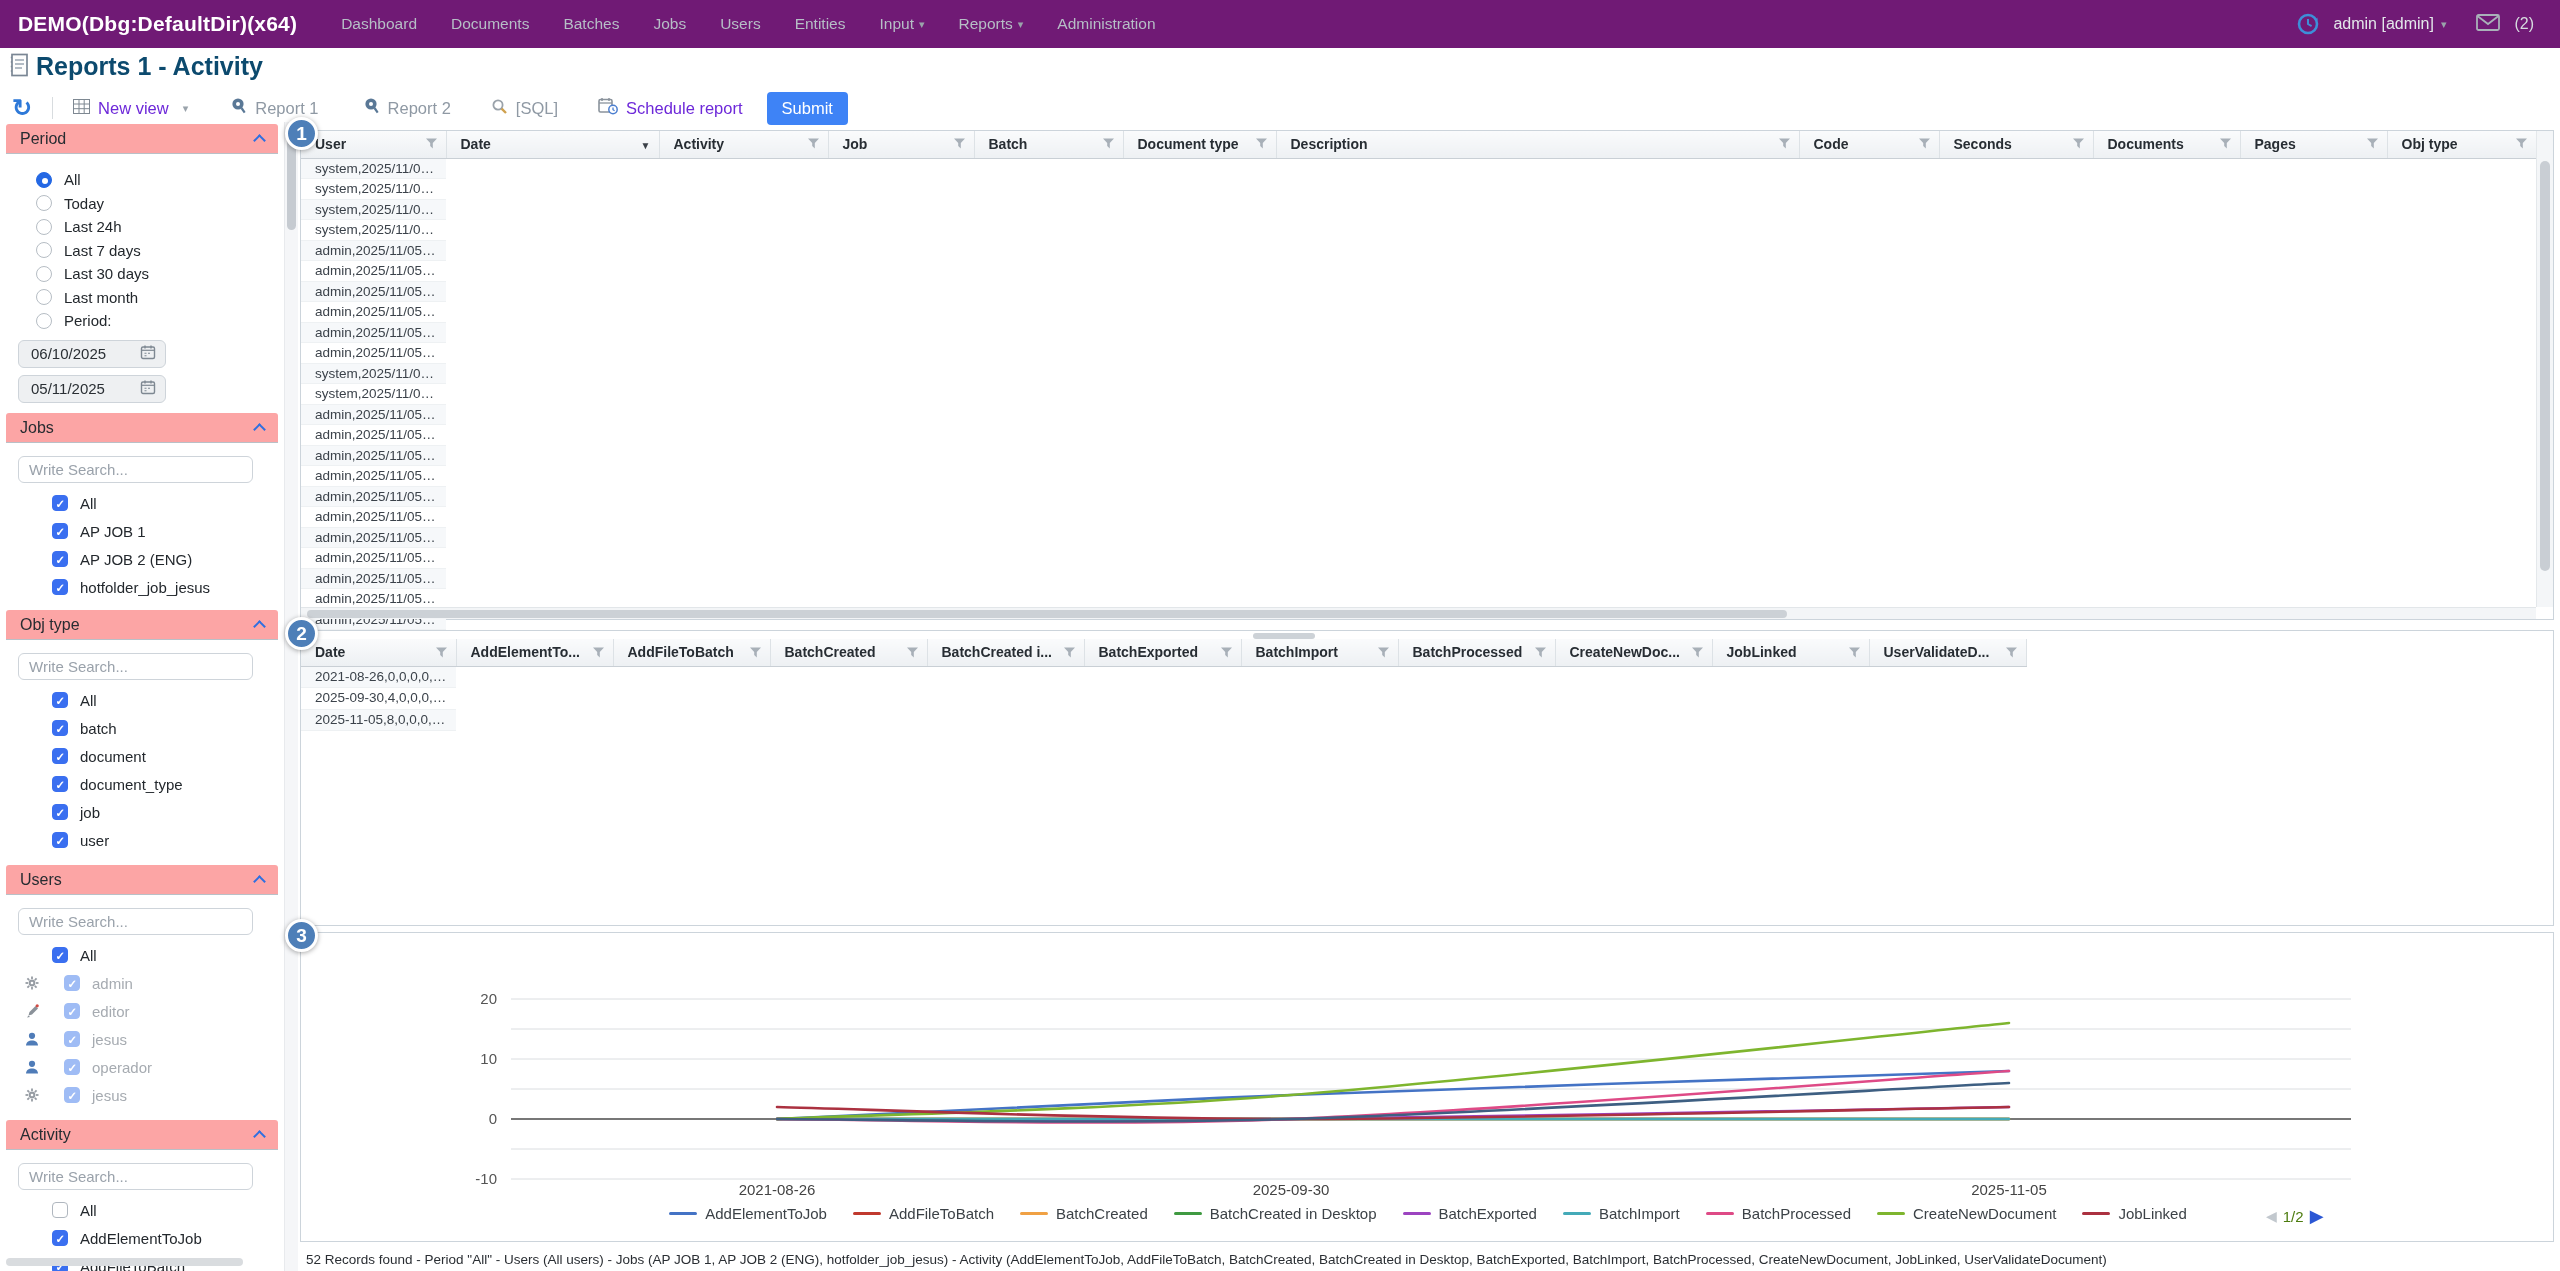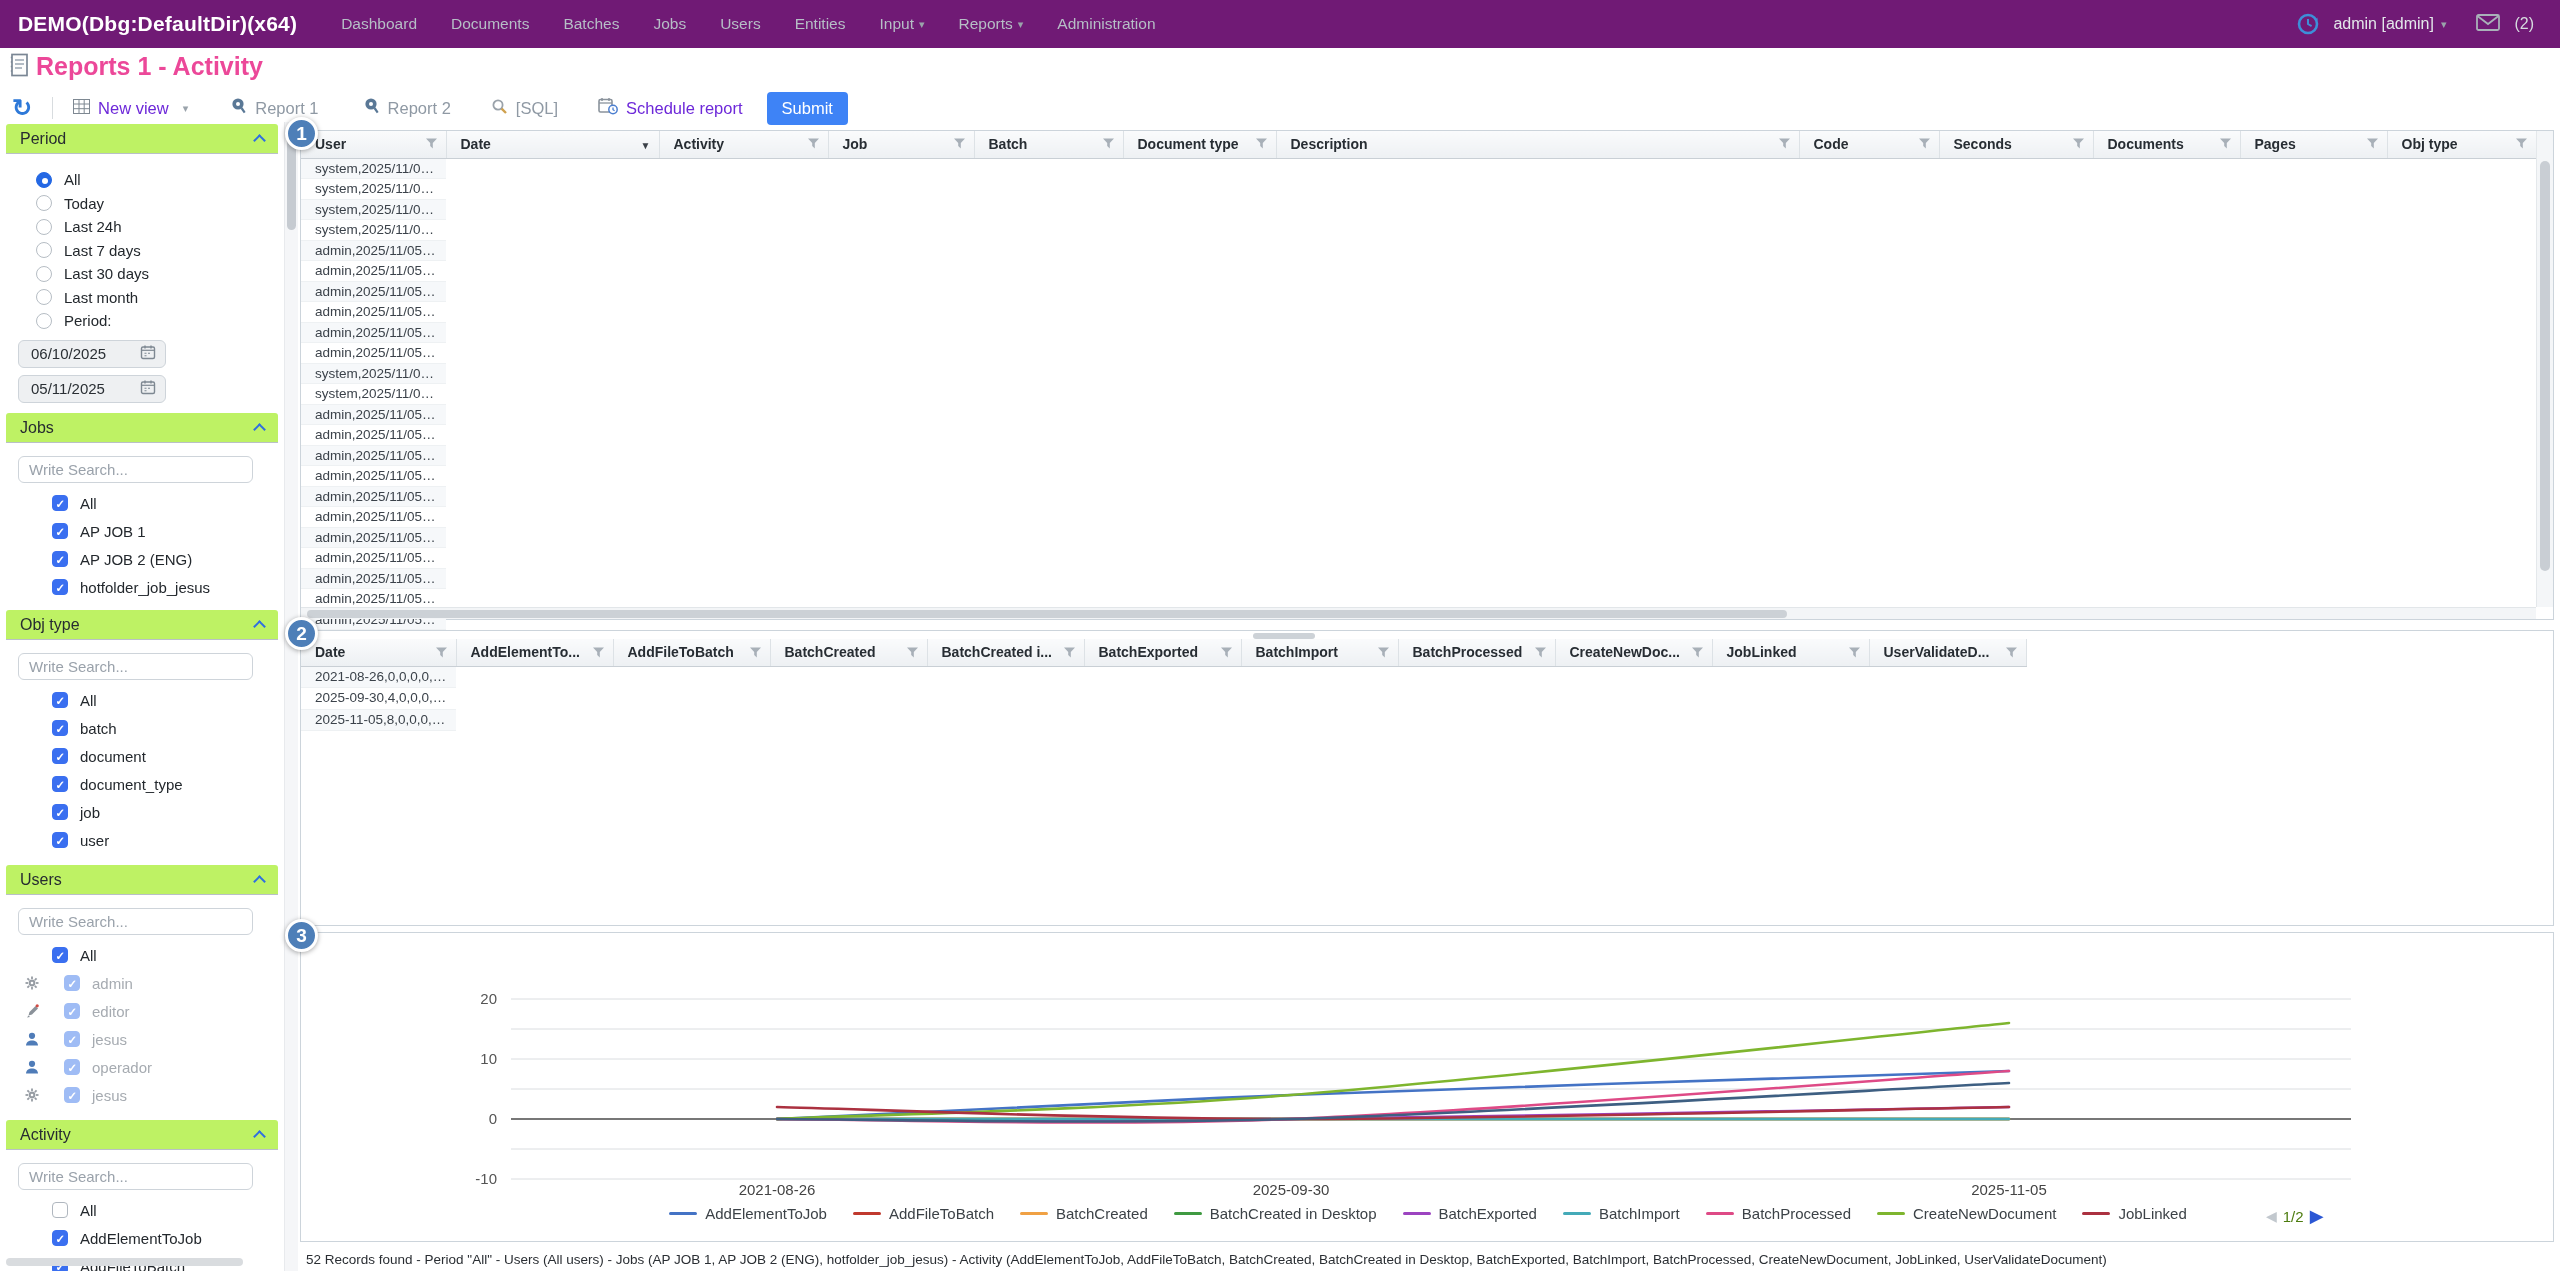--- a/index.html
+++ b/index.html
@@ -17,31 +17,31 @@
   .nav-item { color:#b6bec6; font-size:15.5px; cursor:pointer; display:flex; align-items:center; gap:5px; }
   .caret { display:none; font-size:11px; color:#9aa3ab; }
   .caret.show { display:inline-block; }
   .nav-right { margin-left:auto; display:flex; align-items:center; gap:14px; padding-right:26px; }
   .history-icon svg { display:block; }
   .nav-user { color:#e3e7ea; font-size:16px; display:flex; align-items:center; gap:7px; }
   .mail-icon { margin-left:16px; }
   .mail-count { color:#d6dbdf; font-size:16px; }
   
   .title-row { position:absolute; top:52px; left:10px; display:flex; align-items:center; gap:6px; }
-  .page-title { font-size:25px; font-weight:bold; color:#ec4899; }
+  .page-title { font-size:25px; font-weight:bold; color:#0c4a6e; }
   .toolbar { position:absolute; top:90px; left:12px; height:36px; display:flex; align-items:center; gap:14px; }
   .tb-sep { width:1px; height:22px; background:#d8dcdf; margin:0 6px; }
   .tb-item { display:flex; align-items:center; gap:8px; font-size:16.5px; color:#8f99a4; cursor:pointer; }
   .tb-item.dark { color:#6d28d9; }
   .refresh-glyph { color:#2e79d8; font-size:24px; font-weight:bold; line-height:20px; }
   .submit-btn { background:#3e83f6; color:#fff; font-size:16.5px; border:none; border-radius:4px;
     padding:7px 15px; margin-left:10px; cursor:pointer; }
   
   .side-section { position:absolute; left:6px; width:272px; }
-  .side-header { height:30px; background:#bef264; border-bottom:1px solid #b9c0c7; border-radius:3px 3px 0 0;
+  .side-header { height:30px; background:#fca5a5; border-bottom:1px solid #b9c0c7; border-radius:3px 3px 0 0;
     display:flex; align-items:center; justify-content:space-between; padding:0 14px;
     font-size:16px; color:#272c31; cursor:pointer; }
   .chev { width:9px; height:9px; border-right:2.5px solid #2f6fe0; border-top:2.5px solid #2f6fe0;
     transform:rotate(-45deg); margin-top:4px; }
   .radio-list { padding-top:14px; }
   .radio-row { display:flex; align-items:center; gap:12px; height:23.5px; padding-left:30px; cursor:pointer; }
   .radio { width:16px; height:16px; border:1.5px solid #b6bdc4; border-radius:50%; background:#fff;
     position:relative; flex:0 0 auto; }
   .radio.sel { background:#2468e4; border-color:#2468e4; }
   .radio.sel::after { content:""; position:absolute; left:5px; top:5px; width:6px; height:6px;

